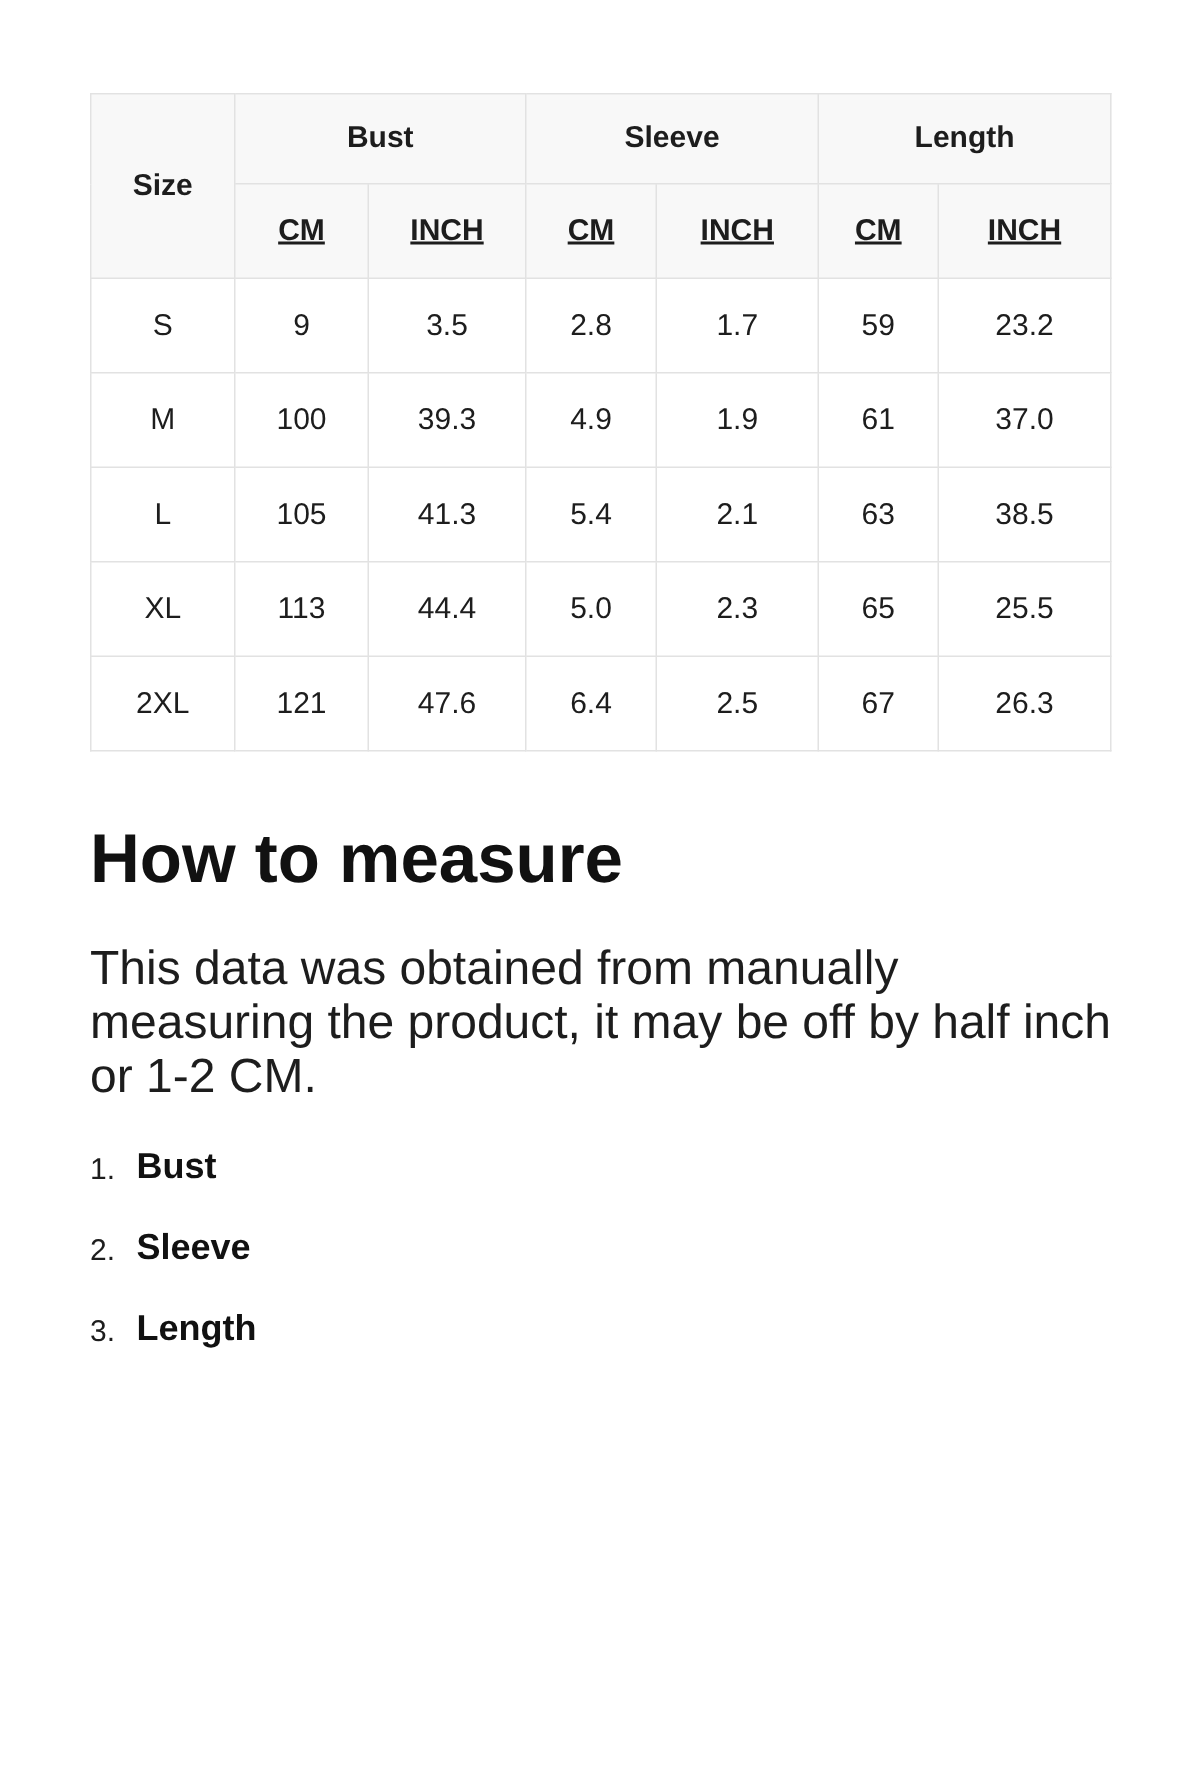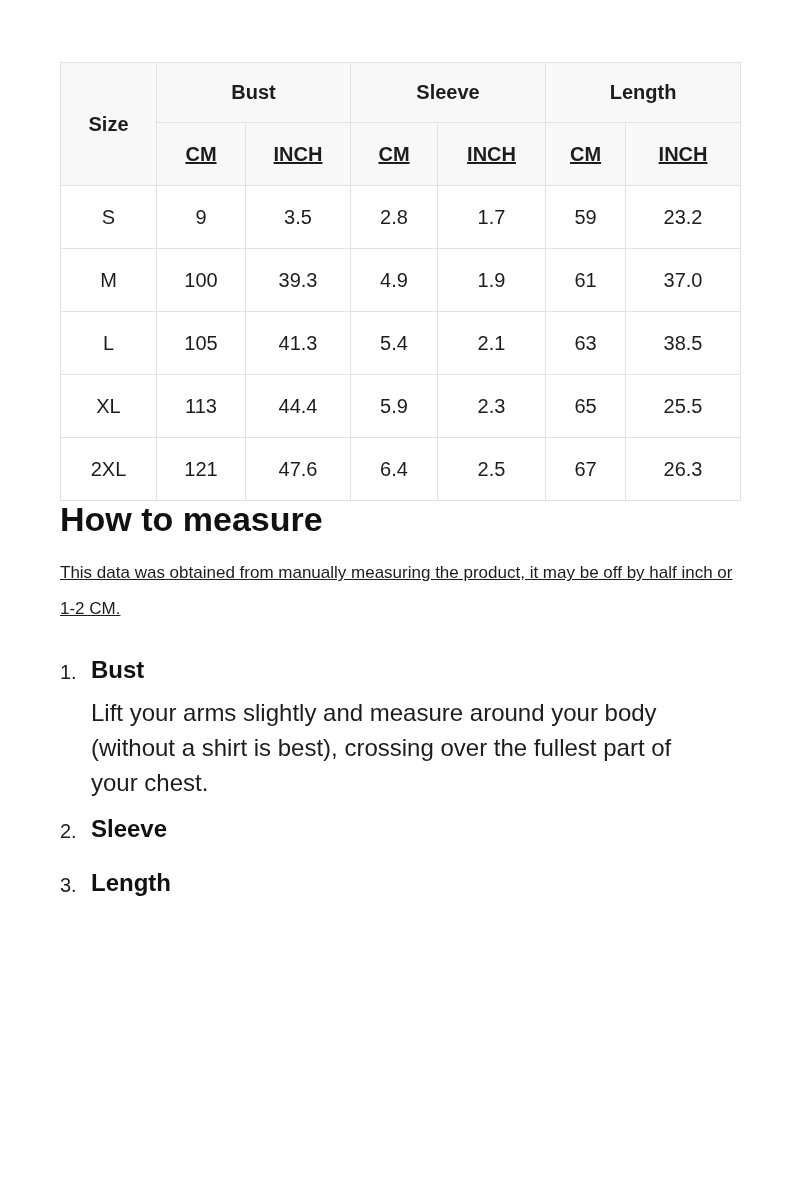--- a/index.html
+++ b/index.html
@@ -38,31 +38,31 @@
   table.size-chart thead tr.sub-row th { height: 63px; text-decoration: underline; }
   table.size-chart tbody td {
     background: #ffffff;
     font-weight: 400;
     height: 63px;
     padding: 6px;
   }
 
   
   .howto-title {
-    font-size: 34px;
+    font-size: 46px;
     font-weight: 700;
     color: #111111;
     line-height: 1.1;
+    margin-top: 46px;
   }
   .howto-intro {
-    margin-top: 17px;
-    font-size: 17px;
+    margin-top: 29px;
+    font-size: 32px;
     line-height: 36px;
     max-width: 685px;
-    text-decoration: underline;
   }
   ol.steps {
     list-style: none;
     margin-top: 26px;
   }
   li.step {
     display: flex;
     align-items: flex-start;
     margin-bottom: 12px;
   }
@@ -145,21 +145,21 @@
           <td>41.3</td>
           <td>5.4</td>
           <td>2.1</td>
           <td>63</td>
           <td>38.5</td>
         </tr>
         <tr>
           <td>XL</td>
           <td>113</td>
           <td>44.4</td>
-          <td>5.9</td>
+          <td>5.0</td>
           <td>2.3</td>
           <td>65</td>
           <td>25.5</td>
         </tr>
         <tr>
           <td>2XL</td>
           <td>121</td>
           <td>47.6</td>
           <td>6.4</td>
           <td>2.5</td>
@@ -171,21 +171,20 @@
 
   <h2 class="howto-title">How to measure</h2>
 
   <p class="howto-intro">This data was obtained from manually measuring the product, it may be off by half inch or 1-2 CM.</p>
 
   <ol class="steps">
     <li class="step">
       <span class="step-num">1.</span>
       <div class="step-body">
         <div class="step-title">Bust</div>
-        <p class="step-desc">Lift your arms slightly and measure around your body (without a shirt is best), crossing over the fullest part of your chest.</p>
       </div>
     </li>
     <li class="step">
       <span class="step-num">2.</span>
       <div class="step-body">
         <div class="step-title">Sleeve</div>
       </div>
     </li>
     <li class="step">
       <span class="step-num">3.</span>

